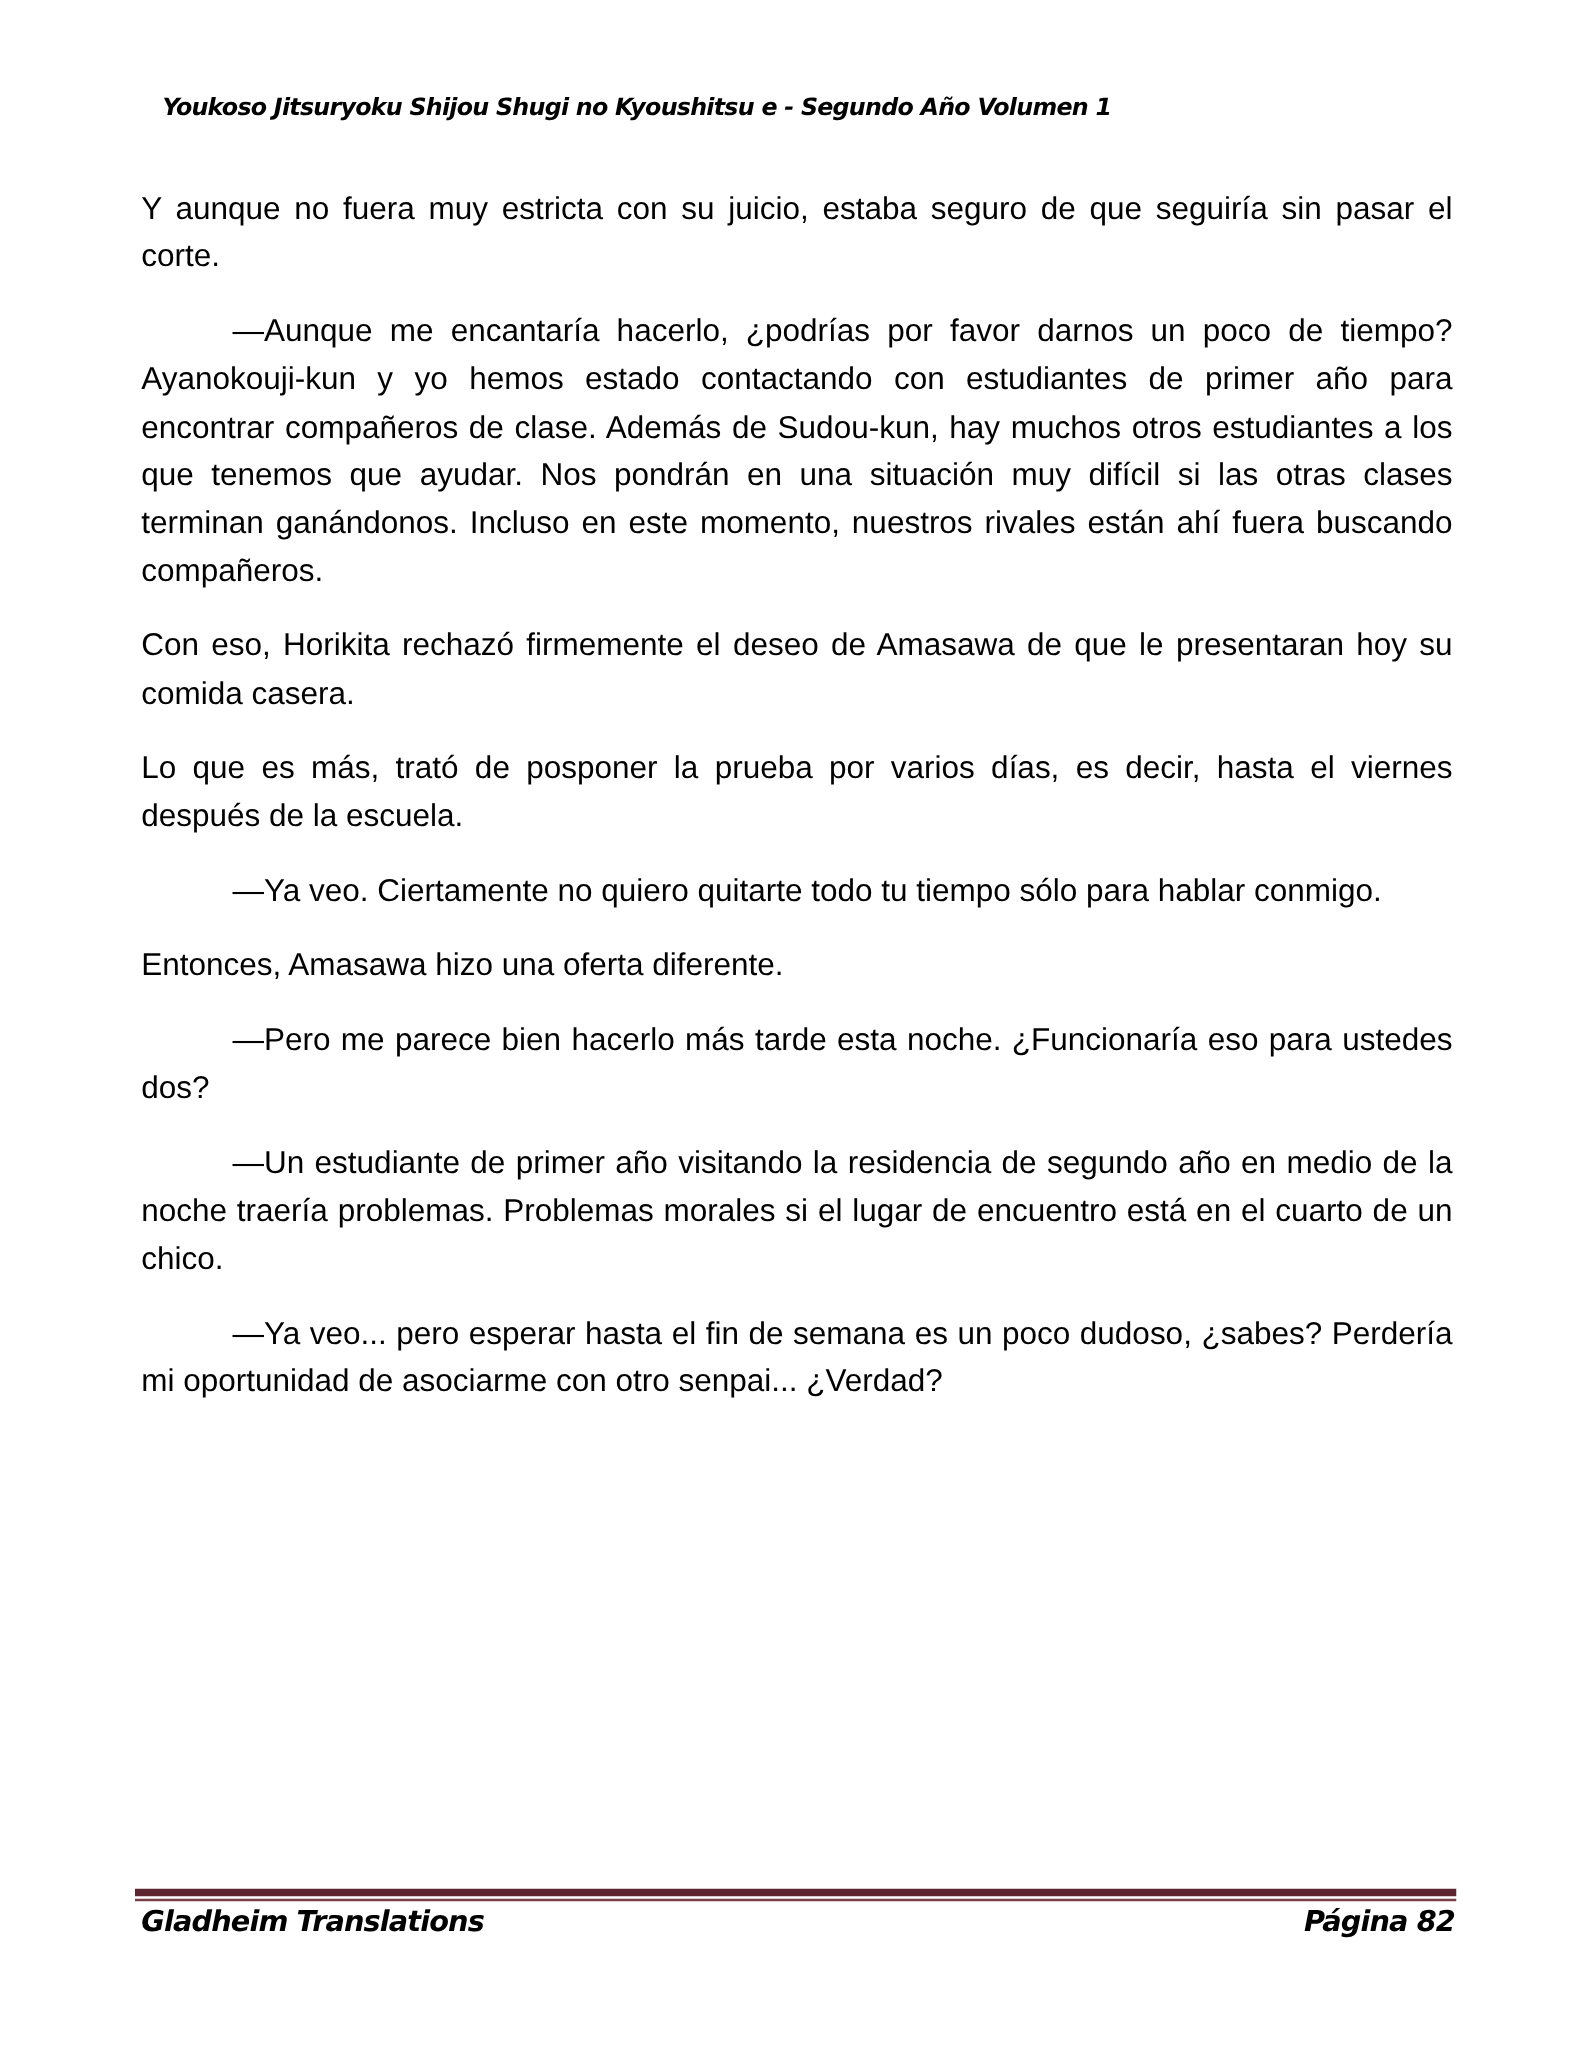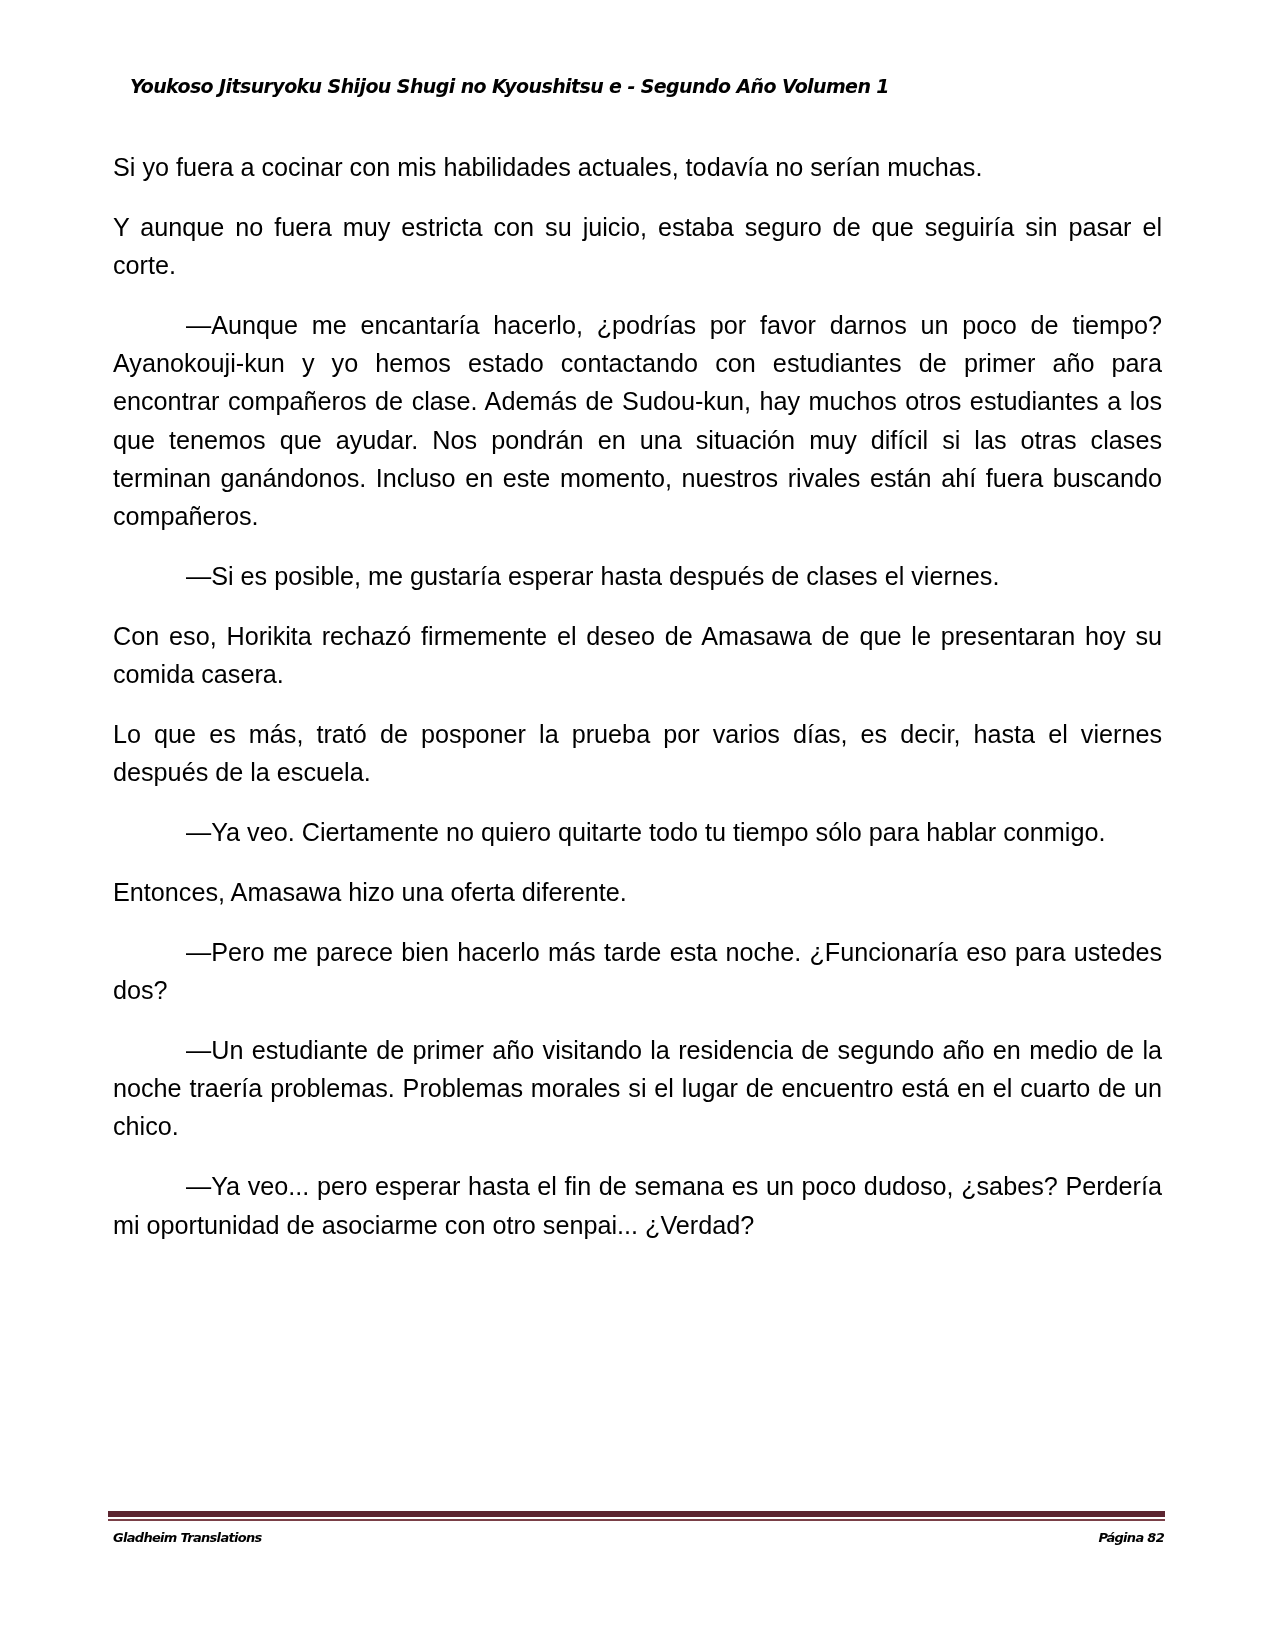--- a/index.html
+++ b/index.html
@@ -62,42 +62,40 @@
       top: 8px;
       width: 100%;
       height: 1.5px;
     }
     .footer-left, .footer-right {
       position: absolute;
       top: 1526px;
       font-family: "DejaVu Sans", sans-serif;
       font-weight: bold;
       font-style: italic;
-      font-size: 13px;
+      font-size: 23px;
       letter-spacing: -0.7px;
       line-height: 24px;
       white-space: nowrap;
     }
     .footer-left {
       left: 113px;
     }
     .footer-right {
       right: 111px;
     }
   </style>
 </head>
 <body>
 
 <div class="page-header">Youkoso Jitsuryoku Shijou Shugi no Kyoushitsu e - Segundo Año Volumen 1</div>
 
 <div class="content">
-  <p class="narration">Si yo fuera a cocinar con mis habilidades actuales, todavía no serían muchas.</p>
   <p class="narration">Y aunque no fuera muy estricta con su juicio, estaba seguro de que seguiría sin pasar el corte.</p>
   <p class="dialogue">—Aunque me encantaría hacerlo, ¿podrías por favor darnos un poco de tiempo? Ayanokouji-kun y yo hemos estado contactando con estudiantes de primer año para encontrar compañeros de clase. Además de Sudou-kun, hay muchos otros estudiantes a los que tenemos que ayudar. Nos pondrán en una situación muy difícil si las otras clases terminan ganándonos. Incluso en este momento, nuestros rivales están ahí fuera buscando compañeros.</p>
-  <p class="dialogue">—Si es posible, me gustaría esperar hasta después de clases el viernes.</p>
   <p class="narration">Con eso, Horikita rechazó firmemente el deseo de Amasawa de que le presentaran hoy su comida casera.</p>
   <p class="narration">Lo que es más, trató de posponer la prueba por varios días, es decir, hasta el viernes después de la escuela.</p>
   <p class="dialogue">—Ya veo. Ciertamente no quiero quitarte todo tu tiempo sólo para hablar conmigo.</p>
   <p class="narration">Entonces, Amasawa hizo una oferta diferente.</p>
   <p class="dialogue">—Pero me parece bien hacerlo más tarde esta noche. ¿Funcionaría eso para ustedes dos?</p>
   <p class="dialogue">—Un estudiante de primer año visitando la residencia de segundo año en medio de la noche traería problemas. Problemas morales si el lugar de encuentro está en el cuarto de un chico.</p>
   <p class="dialogue">—Ya veo... pero esperar hasta el fin de semana es un poco dudoso, ¿sabes? Perdería mi oportunidad de asociarme con otro senpai... ¿Verdad?</p>
 </div>
 
 <div class="footer-rule">

